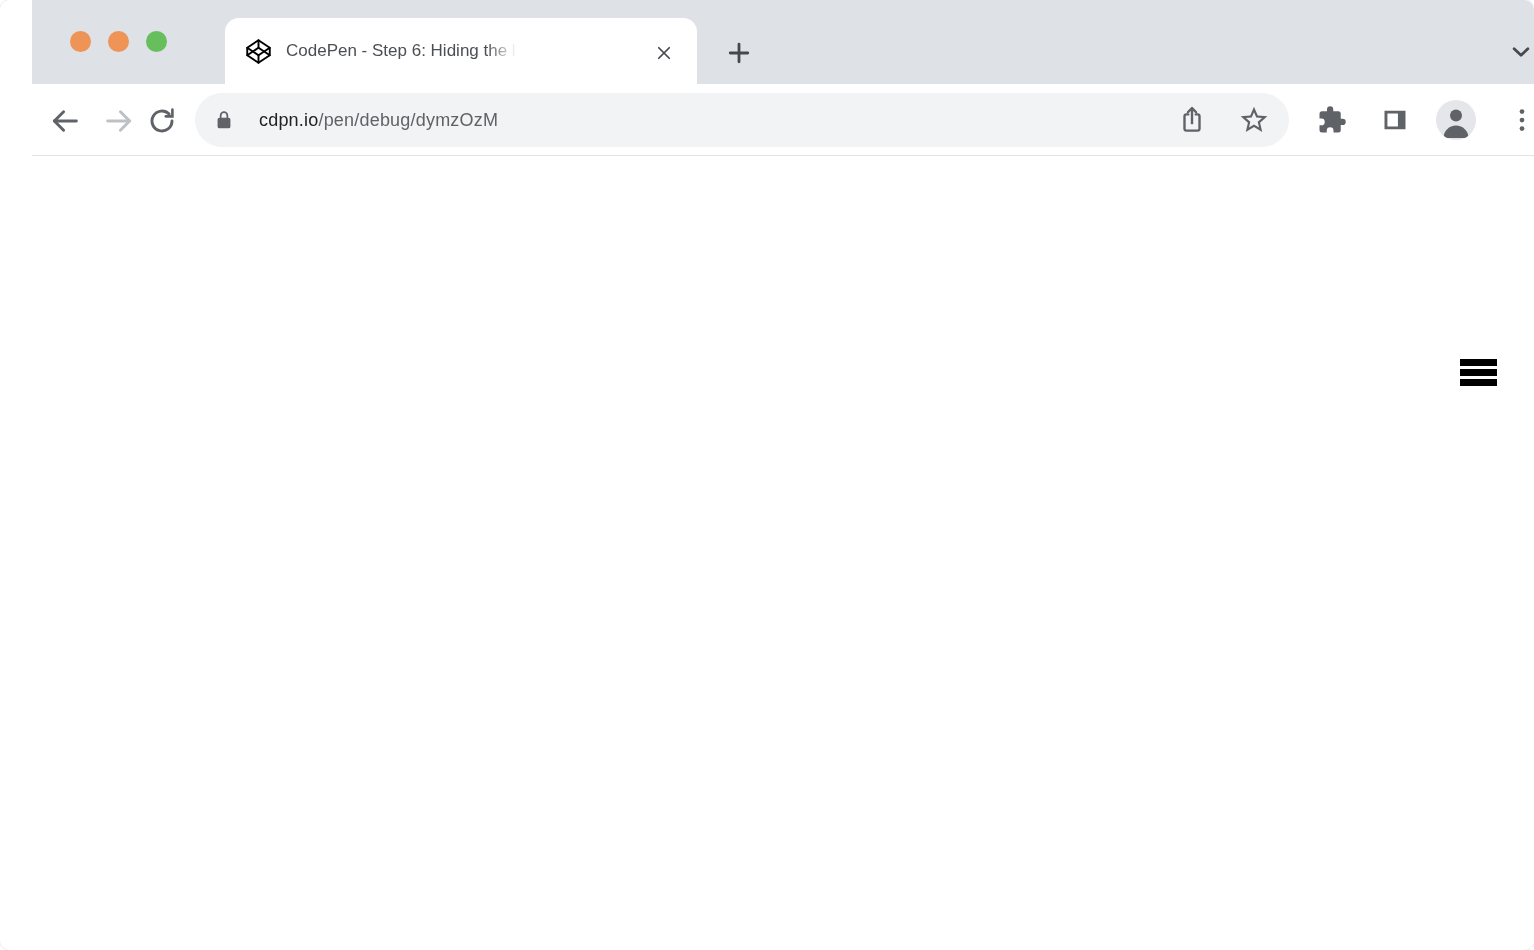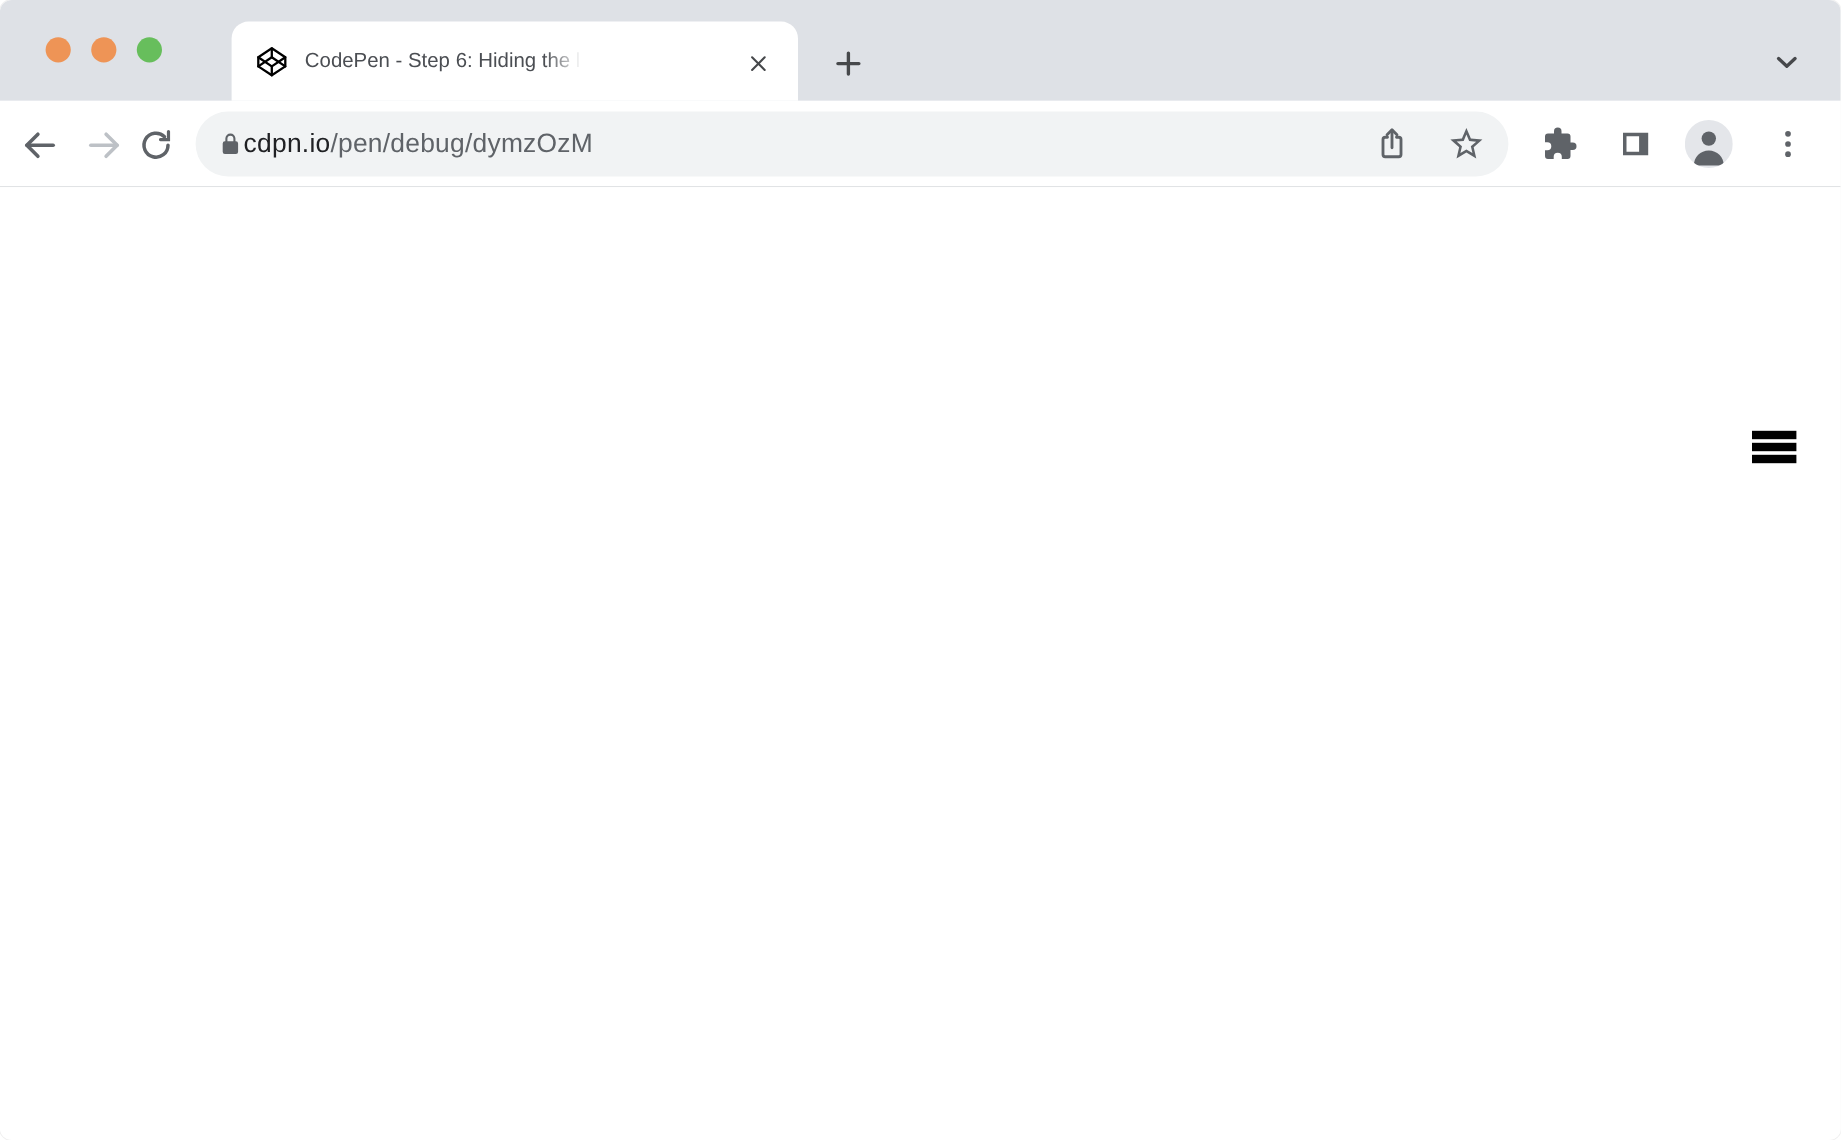--- a/index.html
+++ b/index.html
@@ -3,20 +3,21 @@
 <meta charset="utf-8">
 <style>
   * { margin:0; padding:0; box-sizing:border-box; }
   html,body { background:#fff; }
   body { font-family:"Liberation Sans","DejaVu Sans",sans-serif; }
 
   .window{
     position:relative; width:1534px; height:950px; overflow:hidden;
     border-radius:10px; background:#fff;
     box-shadow:0 0 0 1px rgba(0,0,0,0.06);
+    padding-left:32px;
   }
 
   
   .tabbar{ position:relative; height:84px; background:#DEE1E6; }
   .traffic-lights{ position:absolute; left:38px; top:31px; display:flex; gap:17px; }
   .light{ width:21px; height:21px; border-radius:50%; display:inline-block; }
 
   .tab{
     position:absolute; left:193px; top:18px; width:472px; height:66px;
     background:#fff; border-radius:14px 14px 0 0;
@@ -38,21 +39,21 @@
   .toolbar{ position:relative; height:72px; background:#fff; border-bottom:1px solid #E1E3E5; }
   .nav-btn{ position:absolute; top:19px; width:36px; height:36px; }
   .nav-back{ left:15px; } .nav-forward{ left:69px; } .nav-reload{ left:112px; }
 
   .urlbar{
     position:absolute; left:163px; top:9px; width:1094px; height:54px;
     background:#F1F3F4; border-radius:27px;
     display:flex; align-items:center; padding-left:18px; cursor:text;
   }
   .lock{ width:22px; height:22px; display:flex; flex:0 0 auto; }
-  .url-text{ margin-left:0; font-size:22px; letter-spacing:0.2px; white-space:nowrap; }
+  .url-text{ margin-left:24px; font-size:18px; letter-spacing:0.2px; white-space:nowrap; }
   .url-domain{ color:#202124; }
   .url-path{ color:#5F6368; }
   .urlbar-actions{ position:absolute; right:18px; top:10px; display:flex; gap:28px; }
   .urlbar-actions button{ width:34px; height:34px; }
 
   .chrome-btn{ position:absolute; top:19px; width:34px; height:34px; }
   .btn-extensions{ left:1283px; } .btn-sidepanel{ left:1346px; }
   .btn-avatar{ left:1404px; top:16px; width:40px; height:40px; }
   .btn-menu{ left:1473px; }
 

